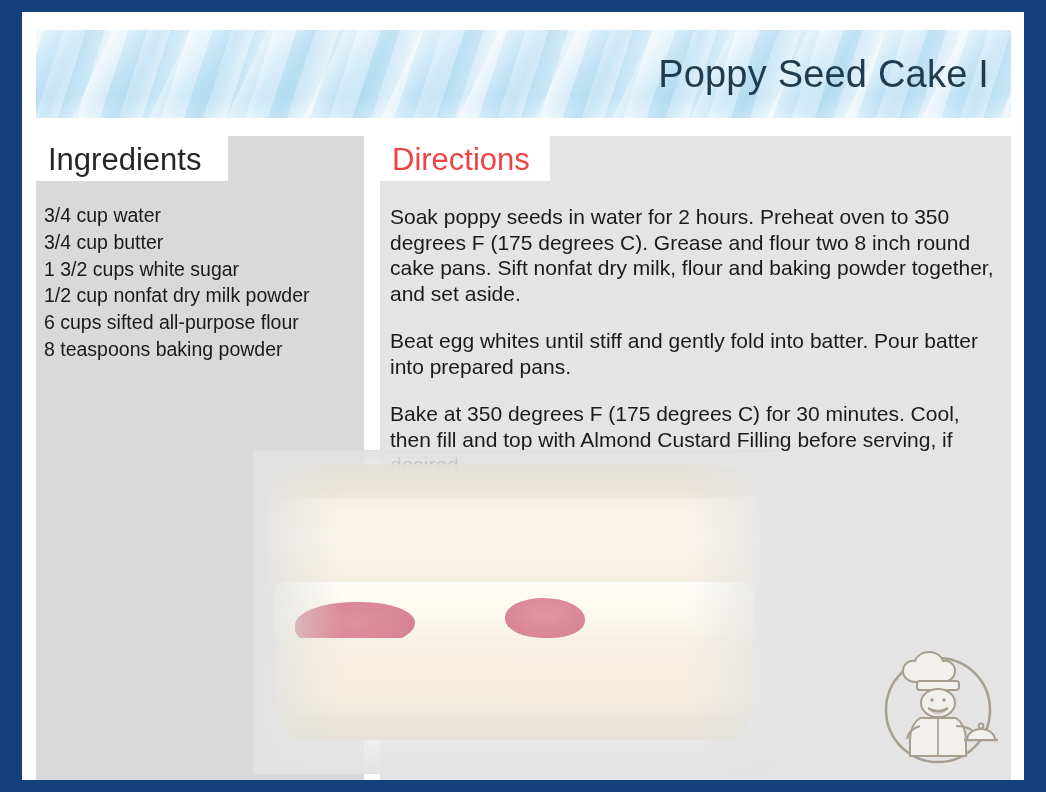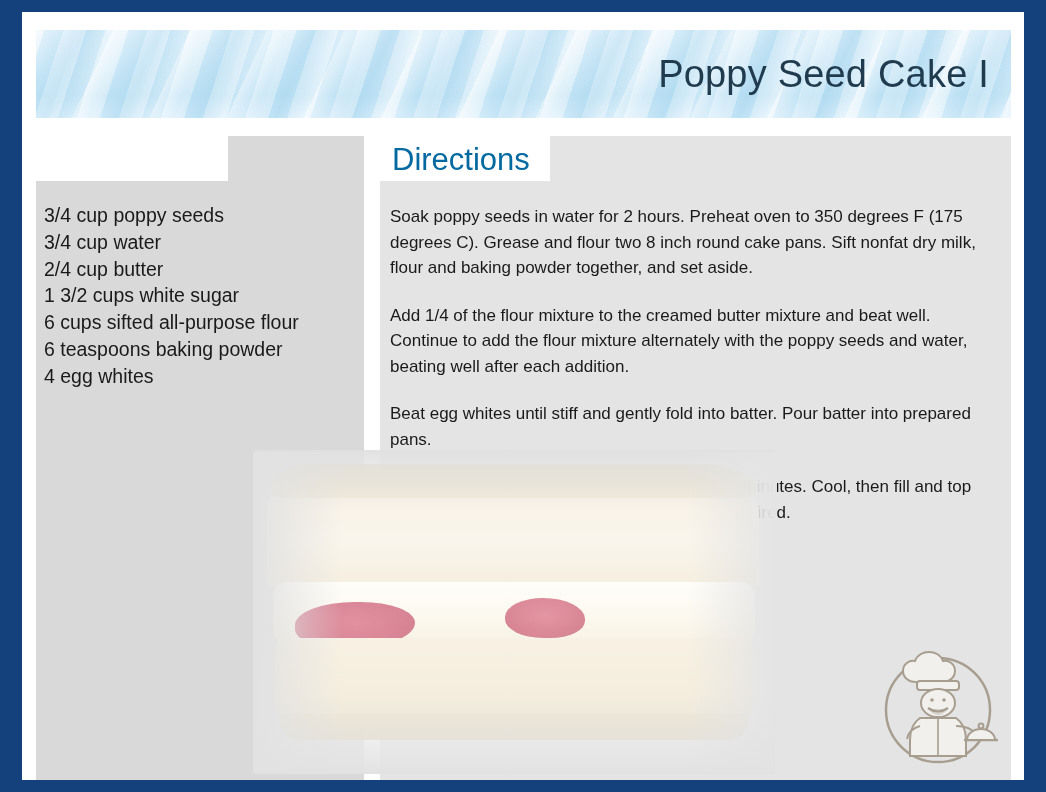--- a/index.html
+++ b/index.html
@@ -112,28 +112,28 @@
     top: 124px;
     width: 170px;
     height: 45px;
     background: #ffffff;
   }
   .dir-heading {
     position: absolute;
     left: 370px;
     top: 130px;
     font-size: 31px;
-    color: #0369a1;
+    color: #ef4444;
   }
   .dir-body {
     position: absolute;
     left: 368px;
     top: 192px;
     width: 612px;
-    font-size: 17px;
+    font-size: 21px;
     line-height: 25.5px;
     color: #1a1a1a;
   }
   .dir-body p { margin: 0 0 22px 0; }
 
   
   .cake {
     position: absolute;
     left: 233px;
     top: 440px;
@@ -227,38 +227,37 @@
 <div class="page">
   <div class="card">
 
     <div class="banner">
       <div class="swoosh"></div>
       <div class="title">Poppy Seed Cake I</div>
     </div>
 
     <div class="ingredients-col"></div>
     <div class="ing-tab"></div>
+    <div class="ing-heading">Ingredients</div>
 
     <div class="ing-list">
-      <div>3/4 cup poppy seeds</div>
       <div>3/4 cup water</div>
-      <div>2/4 cup butter</div>
+      <div>3/4 cup butter</div>
       <div>1 3/2 cups white sugar</div>
+      <div>1/2 cup nonfat dry milk powder</div>
       <div>6 cups sifted all-purpose flour</div>
-      <div>6 teaspoons baking powder</div>
-      <div>4 egg whites</div>
+      <div>8 teaspoons baking powder</div>
     </div>
 
     <div class="directions-col"></div>
     <div class="dir-tab"></div>
     <div class="dir-heading">Directions</div>
 
     <div class="dir-body">
       <p>Soak poppy seeds in water for 2 hours. Preheat oven to 350 degrees F (175 degrees C). Grease and flour two 8 inch round cake pans. Sift nonfat dry milk, flour and baking powder together, and set aside.</p>
-      <p>Add 1/4 of the flour mixture to the creamed butter mixture and beat well. Continue to add the flour mixture alternately with the poppy seeds and water, beating well after each addition.</p>
       <p>Beat egg whites until stiff and gently fold into batter. Pour batter into prepared pans.</p>
       <p>Bake at 350 degrees F (175 degrees C) for 30 minutes. Cool, then fill and top with Almond Custard Filling before serving, if desired.</p>
     </div>
 
     <div class="cake">
       <div class="layerbox">
         <div class="top-sponge"></div>
         <div class="top-crust"></div>
         <div class="filling"></div>
         <div class="jam1"></div>

